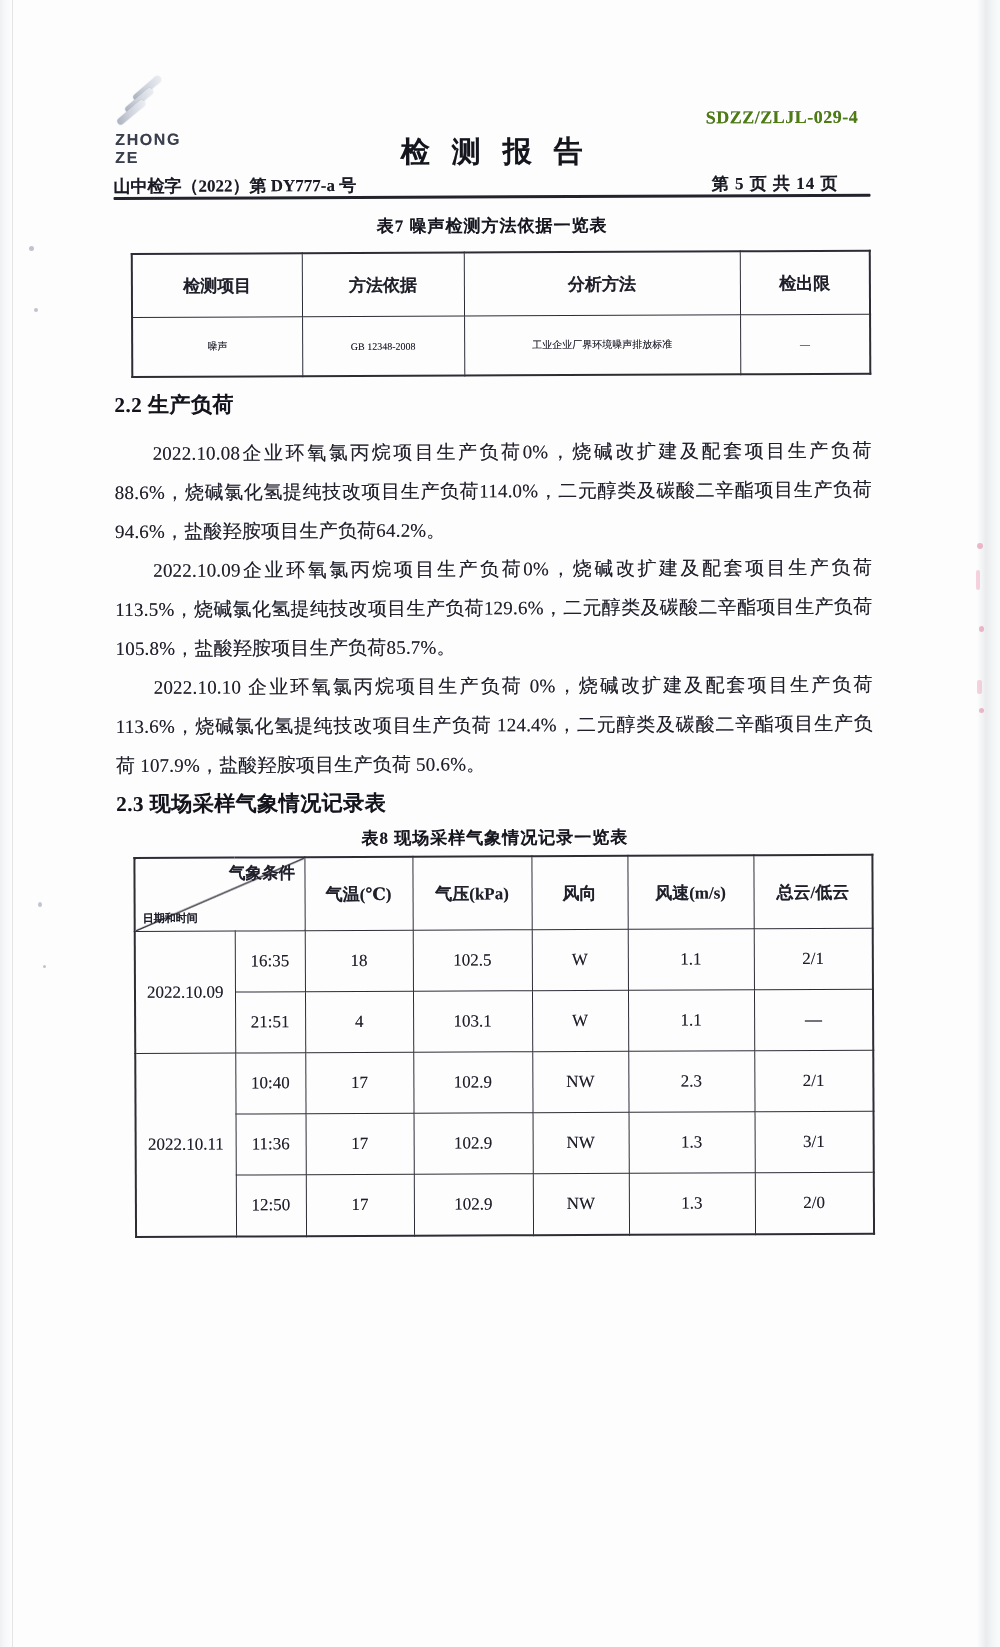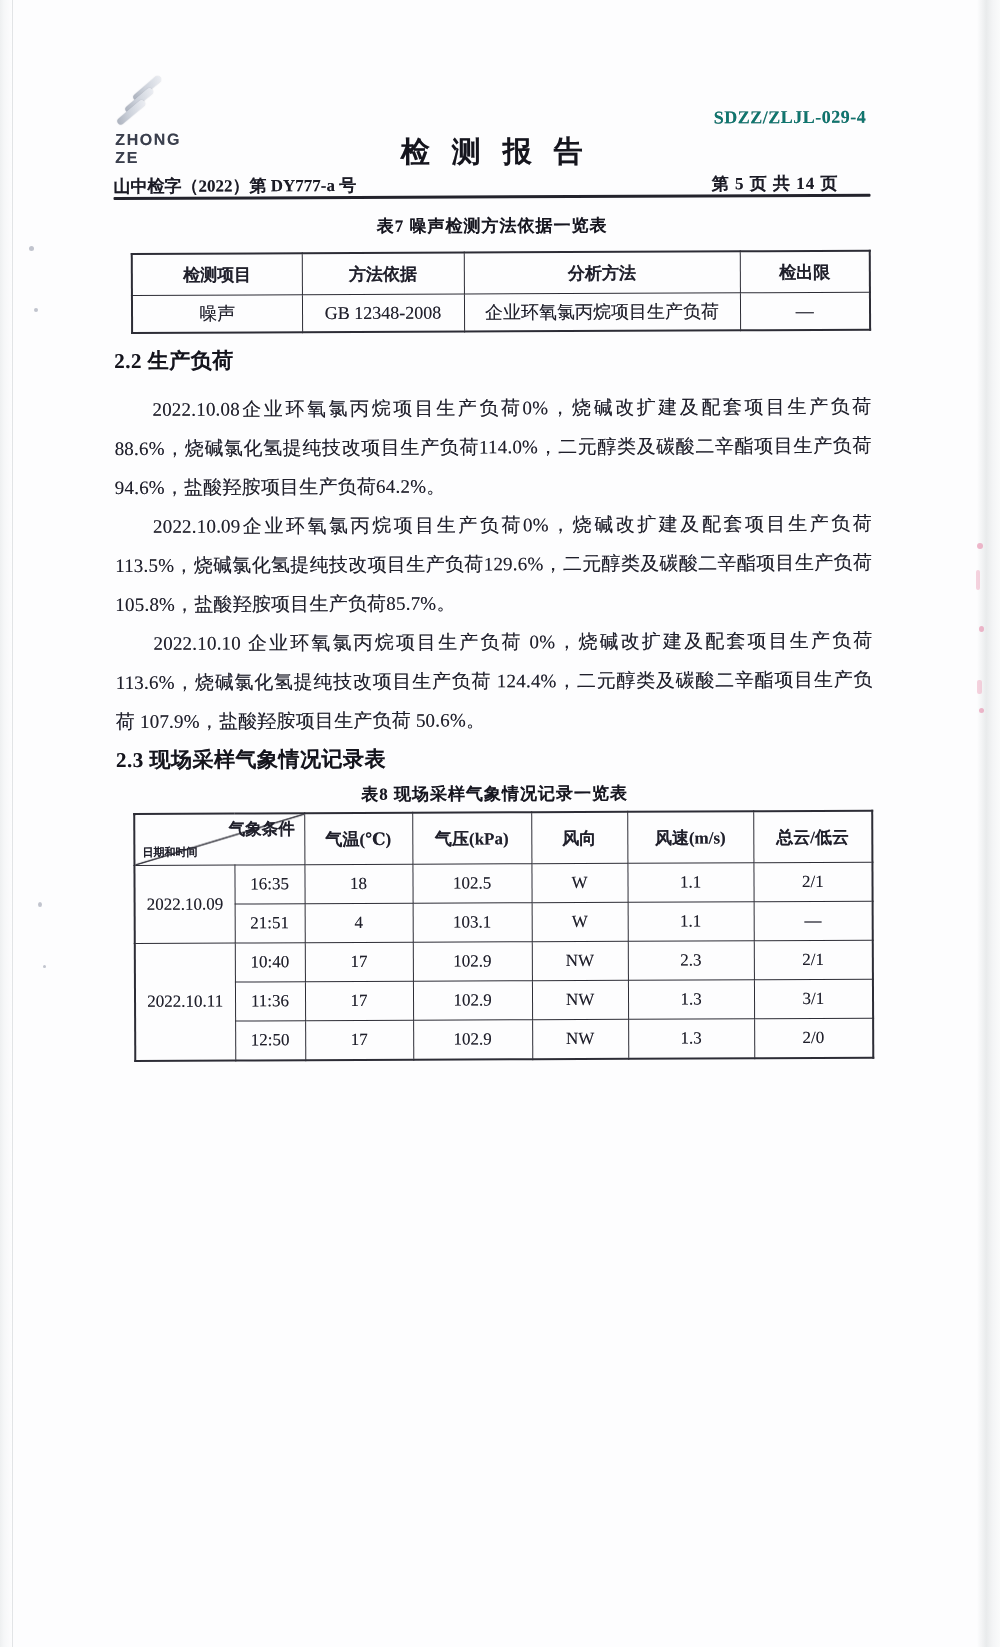--- a/index.html
+++ b/index.html
@@ -39,22 +39,22 @@
   }
   .stripe.s1{left:15px;top:1px;}
   .stripe.s2{left:7px;top:13px;}
   .stripe.s3{left:-1px;top:25px;}
   .logo-text{
     margin-top:3px;width:56px;text-align:left;
     font-family:"Liberation Sans","DejaVu Sans",sans-serif;
     font-size:16px;font-weight:bold;letter-spacing:1.6px;color:#3a3f4d;
   }
   .doc-code{
-    position:absolute;right:4px;top:32px;
-    font-size:18px;font-weight:bold;letter-spacing:.5px;color:#0f766e;
+    position:absolute;right:12px;top:32px;
+    font-size:18px;font-weight:bold;letter-spacing:.5px;color:#4d7c0f;
   }
   .report-title{
     position:absolute;left:0;top:56px;width:100%;
     text-align:center;font-size:29px;font-weight:bold;color:#15151d;
     letter-spacing:22px;text-indent:22px;
   }
   .ref-row{
     position:absolute;left:0;top:97px;width:100%;
     display:flex;justify-content:space-between;align-items:flex-end;
     font-size:17px;font-weight:bold;color:#1b1b25;
@@ -65,24 +65,24 @@
     background:#23232c;border-radius:1px;
   }
   
   .tbl-caption{
     margin-top:16px;text-align:center;
     font-size:17px;font-weight:bold;color:#16161f;letter-spacing:1px;
   }
   table{border-collapse:collapse;table-layout:fixed;width:738px;
         border:2px solid #2d2d36;background:transparent;}
   th,td{border:1.5px solid #2d2d36;text-align:center;vertical-align:middle;
-        padding:0;font-weight:normal;color:#20202b;overflow:hidden;}
+        padding:11px;font-weight:normal;color:#20202b;overflow:hidden;}
   .t7{margin:14px 0 0 17px;}
   .t7 th{height:40px;font-size:17px;font-weight:600;}
-  .t7 td{height:36px;font-size:18px;}
+  .t7 td{height:36px;font-size:10px;}
   .t8{margin:6px 0 0 17px;}
   .t8 th{height:50px;font-size:17px;font-weight:600;}
   .t8 td{height:38px;font-size:17px;margin-top:36px;}
   .t8 td.date-cell{font-size:17px;}
   
   .corner-cell{
     position:relative;font-weight:normal;
     background-image:linear-gradient(to bottom right,
       transparent calc(50% - 1.1px),
       #2d2d36 calc(50% - 0.3px),
@@ -147,21 +147,21 @@
       <tbody>
           <tr>
         <th>检测项目</th>
         <th>方法依据</th>
         <th>分析方法</th>
         <th>检出限</th>
       </tr>
       <tr>
         <td>噪声</td>
         <td>GB 12348-2008</td>
-        <td>企业环氧氯丙烷项目生产负荷</td>
+        <td>工业企业厂界环境噪声排放标准</td>
         <td>—</td>
       </tr>
     </tbody>
       </table>
 
     <div class="sec-heading">2.2 生产负荷</div>
     <div class="paras">
       <p>2022.10.08企业环氧氯丙烷项目生产负荷0%，烧碱改扩建及配套项目生产负荷88.6%，烧碱氯化氢提纯技改项目生产负荷114.0%，二元醇类及碳酸二辛酯项目生产负荷94.6%，盐酸羟胺项目生产负荷64.2%。</p>
       <p>2022.10.09企业环氧氯丙烷项目生产负荷0%，烧碱改扩建及配套项目生产负荷113.5%，烧碱氯化氢提纯技改项目生产负荷129.6%，二元醇类及碳酸二辛酯项目生产负荷105.8%，盐酸羟胺项目生产负荷85.7%。</p>
       <p>2022.10.10 企业环氧氯丙烷项目生产负荷 0%，烧碱改扩建及配套项目生产负荷113.6%，烧碱氯化氢提纯技改项目生产负荷 124.4%，二元醇类及碳酸二辛酯项目生产负荷 107.9%，盐酸羟胺项目生产负荷 50.6%。</p>

